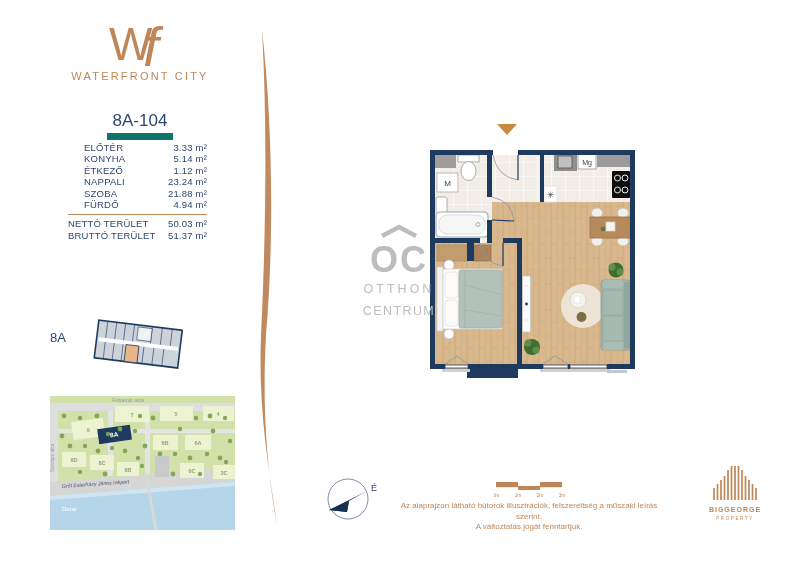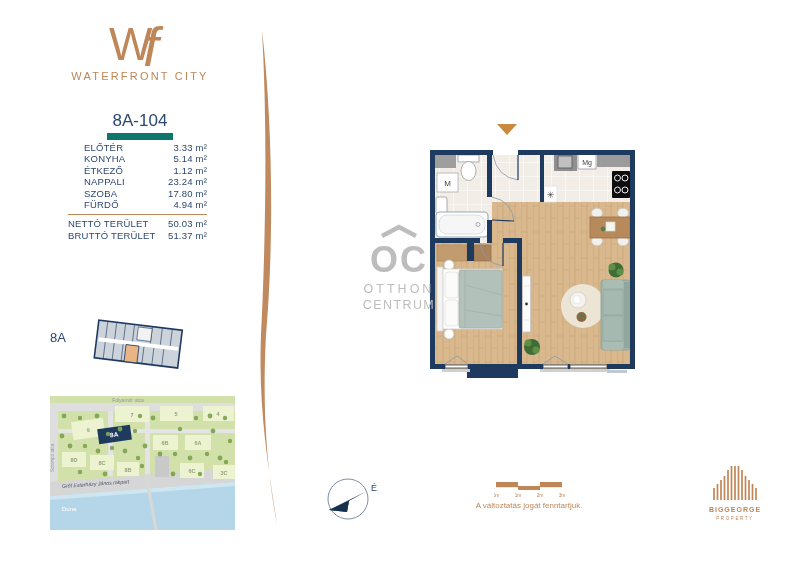--- a/index.html
+++ b/index.html
@@ -17,21 +17,21 @@
   .room-row{display:flex;justify-content:space-between;line-height:11.4px;letter-spacing:.2px;padding-left:16px;}
   .divider{border-top:1.6px solid #c08a58;margin:4px 0 3px;}
   .total-row{display:flex;justify-content:space-between;line-height:12px;letter-spacing:.2px;gap:12px;}
   .bold{font-weight:normal;}
   
   .keyplan-label{left:50px;top:330px;font-size:13px;color:#2c4770;}
   
   .watermark{left:358px;top:224px;width:82px;text-align:center;color:#bdbdbd;z-index:3;}
   .wm-oc{font-size:36px;font-weight:bold;letter-spacing:2px;line-height:36px;}
   .wm-l1{font-size:12.5px;letter-spacing:3px;margin-top:4px;}
-  .wm-l2{font-size:12.5px;letter-spacing:1.4px;margin-top:2px;}
+  .wm-l2{font-size:12.5px;letter-spacing:1.4px;margin-top:8px;}
   
   .disclaimer{left:398px;top:501px;width:262px;text-align:center;font-size:8px;
               line-height:10.5px;color:#bf8657;}
   svg text{font-family:"Liberation Sans","DejaVu Sans",sans-serif;}
 </style>
 </head>
 <body>
 
 <div id="page">
 
@@ -62,21 +62,21 @@
     <div class="room-row">
       <span>ÉTKEZŐ</span>
       <span>1.12 m²</span>
     </div>
     <div class="room-row">
       <span>NAPPALI</span>
       <span>23.24 m²</span>
     </div>
     <div class="room-row">
       <span>SZOBA</span>
-      <span>17.80 m²</span>
+      <span>21.88 m²</span>
     </div>
     <div class="room-row">
       <span>FÜRDŐ</span>
       <span>4.94 m²</span>
     </div>
     <div class="divider"></div>
     <div class="total-row">
       <span>NETTÓ TERÜLET</span>
       <span>50.03 m²</span>
     </div>
@@ -355,20 +355,21 @@
     <rect x="2" y="4" width="22" height="4" fill="#bf8657"></rect>
     <rect x="24" y="8" width="22" height="4" fill="#bf8657"></rect>
     <rect x="46" y="4" width="22" height="4" fill="#bf8657"></rect>
     <text x="2" y="19" font-size="4.8" fill="#bf8657" text-anchor="middle">0m</text>
     <text x="24" y="19" font-size="4.8" fill="#bf8657" text-anchor="middle">1m</text>
     <text x="46" y="19" font-size="4.8" fill="#bf8657" text-anchor="middle">2m</text>
     <text x="68" y="19" font-size="4.8" fill="#bf8657" text-anchor="middle">3m</text>
   </svg>
 
   <div class="abs disclaimer">
+    <div>Az alaprajzon látható bútorok illusztrációk, felszereltség a műszaki leírás szerint.</div>
     <div>A változtatás jogát fenntartjuk.</div>
   </div>
 
   <svg class="abs" style="left:698px;top:458px;" width="74" height="70" viewBox="0 0 74 70">
     <g stroke="#bf8657" stroke-width="1.7">
       <line x1="16" y1="30" x2="16" y2="42"></line>
         <line x1="19.5" y1="26" x2="19.5" y2="42"></line>
       <line x1="23" y1="22" x2="23" y2="42"></line>
         <line x1="26.5" y1="18" x2="26.5" y2="42"></line>
       <line x1="30" y1="12" x2="30" y2="42"></line>

